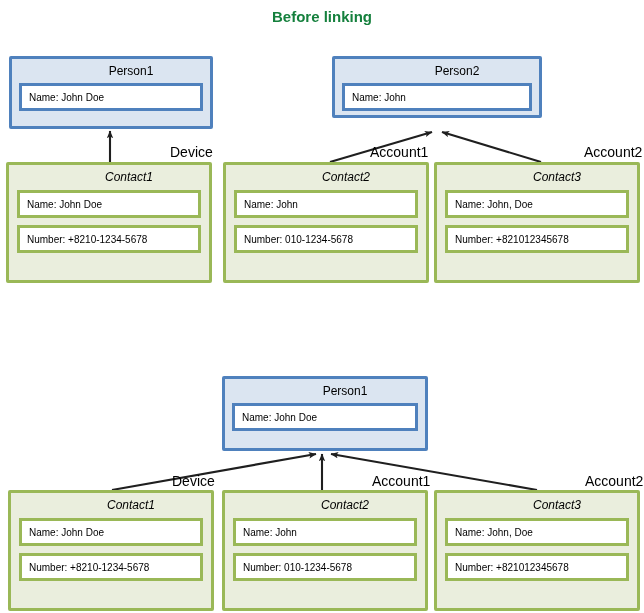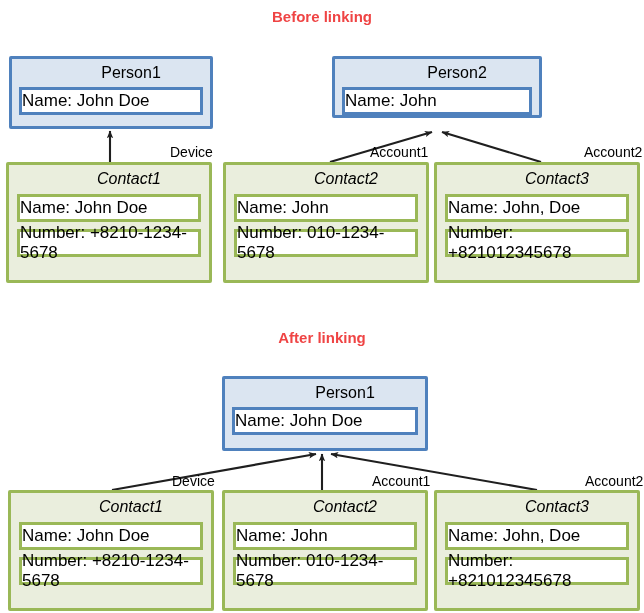--- a/index.html
+++ b/index.html
@@ -27,46 +27,47 @@
     height: 613px;
     pointer-events: none;
   }
 
   .section-title {
     position: absolute;
     width: 644px;
     text-align: center;
     font-size: 15px;
     font-weight: bold;
-    color: #ef4444;
+    color: #15803d;
     letter-spacing: 0px;
   }
   #title-before { top: 8px; }
   #title-after  { top: 329px; }
 
   
   .entity {
     position: absolute;
     box-sizing: border-box;
     border-radius: 2px;
   }
   .entity .ent-title {
     text-align: center;
-    font-size: 16px;
+    font-size: 12px;
     color: #000000;
     line-height: 1;
     margin-left: 40px;
   }
   .entity .field {
     box-sizing: border-box;
     background: #ffffff;
-    font-size: 17px;
+    font-size: 10px;
     color: #000000;
     display: flex;
     align-items: center;
+    padding-left: 7px;
   }
 
   
   .person {
     background: #dbe5f1;
     border: 3px solid #4f81bd;
   }
   .person .ent-title {
     margin-top: 6px;
     margin-bottom: 6px;
@@ -153,21 +154,20 @@
     <div class="field">Name:  John</div>
     <div class="field">Number: 010-1234-5678</div>
   </div>
 
   <div class="entity contact" id="contact3-before" style="left:434px; top:162px; width:206px; height:121px;">
     <div class="ent-title">Contact3</div>
     <div class="field">Name:  John, Doe</div>
     <div class="field">Number:  +821012345678</div>
   </div>
 
-  <div class="section-title" id="title-after">After linking</div>
 
   <div class="entity person" id="person1-after" style="left:222px; top:376px; width:206px; height:75px;">
     <div class="ent-title">Person1</div>
     <div class="field">Name:  John Doe</div>
   </div>
 
   <div class="edge-label" style="left:172px; top:473px;">Device</div>
   <div class="edge-label" style="left:372px; top:473px;">Account1</div>
   <div class="edge-label" style="left:585px; top:473px;">Account2</div>
 

